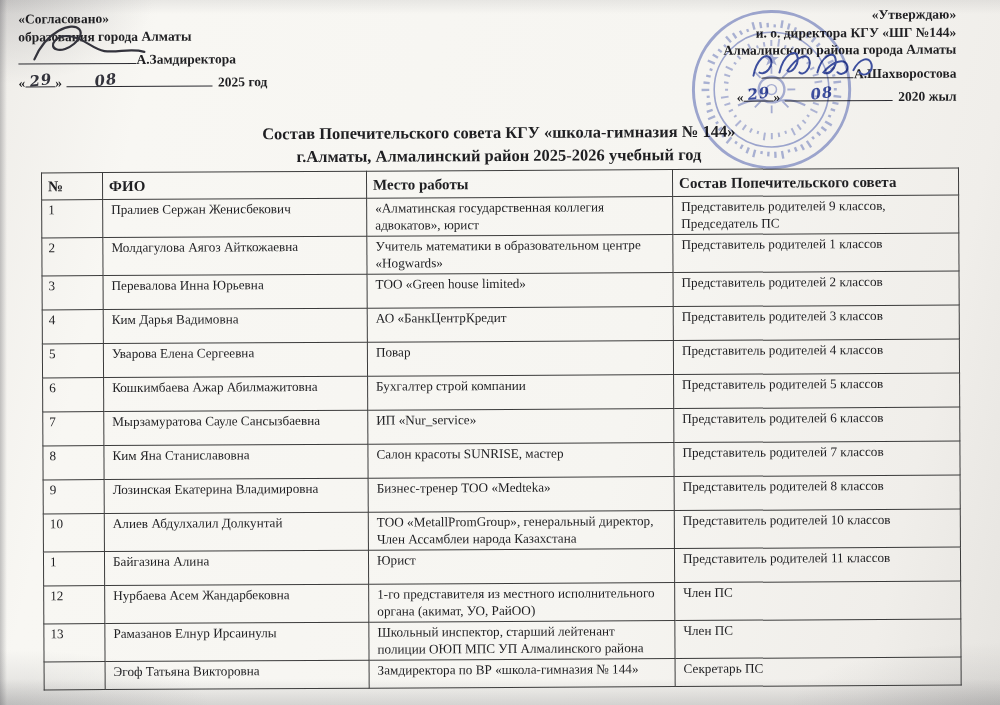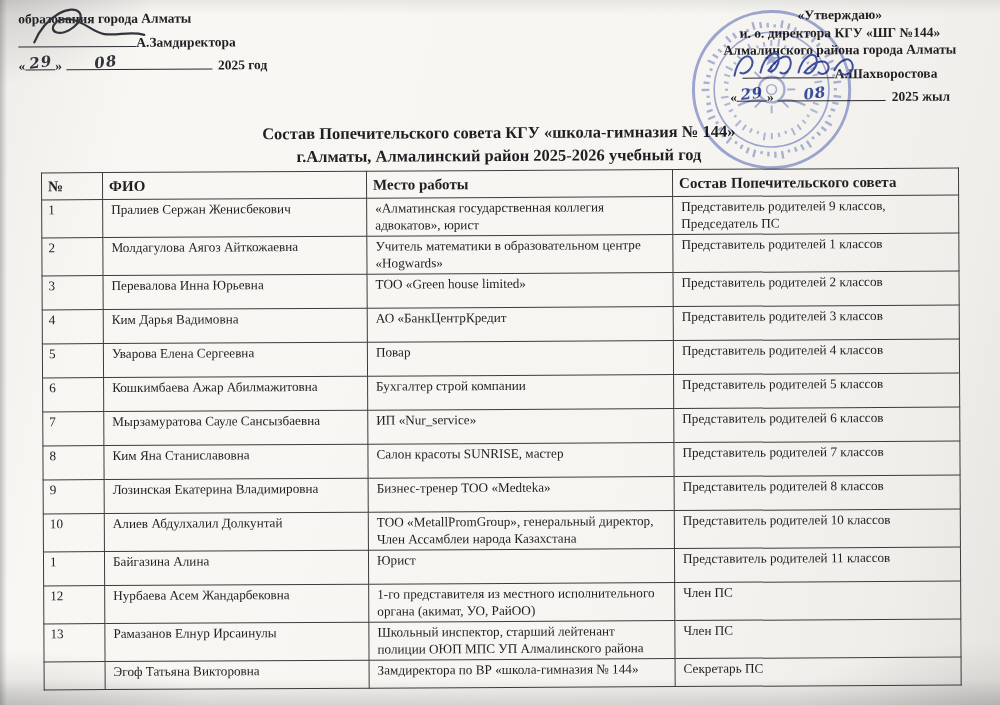--- a/index.html
+++ b/index.html
@@ -14,21 +14,21 @@
       linear-gradient(to right, rgba(70,70,76,.30) 0px, transparent 7px),
       linear-gradient(to top, rgba(90,90,95,.22) 0px, transparent 26px),
       linear-gradient(to bottom, rgba(90,90,95,.10) 0px, transparent 14px),
       linear-gradient(103deg, #efede9 0%, #f8f7f3 14%, #f6f5f1 62%, #f0eeea 88%, #e6e4e0 100%);
   }
   .doc{position:absolute;inset:0;transform:rotate(-0.3deg);transform-origin:50% 52%;}
 
   
   .approve{position:absolute;top:8px;font-weight:bold;font-size:13.5px;line-height:17.5px;white-space:nowrap;}
   .approve-left{left:20px;text-align:left;}
-  .approve-right{right:42px;text-align:center;}
+  .approve-right{right:42px;text-align:right;}
   .sigrow{position:relative;margin-top:3px;height:21px;}
   .sigline{display:inline-block;vertical-align:baseline;border-bottom:1.6px solid #2a2a30;position:relative;height:15px;}
   .sigline-l{width:118px;}
   .sigline-r{width:92px;}
   .sig-svg{position:absolute;overflow:visible;pointer-events:none;}
   .sig-svg-l{left:6px;bottom:-8px;width:126px;height:52px;}
   .sig-svg-r{left:-14px;bottom:-8px;width:132px;height:40px;}
   .daterow{position:relative;margin-top:4px;height:21px;}
   .u{display:inline-block;border-bottom:1.6px solid #2a2a30;position:relative;height:13px;vertical-align:baseline;}
   .u-day{width:30px;}
@@ -58,20 +58,21 @@
   .trustees tbody tr:last-child{height:28px;}
   .c-num{width:61px;}.c-name{width:264px;}.c-work{width:306px;}
 </style>
 </head>
 <body>
 
 <div class="paper">
   <div class="doc">
 
     <div class="approve approve-left">
+      <div>«Согласовано»</div>
       <div>образования города Алматы</div>
       <div class="sigrow">
         <span class="sigline sigline-l">
           <svg class="sig-svg sig-svg-l" viewBox="0 0 126 52">
             <path class="ink-dark" d="M10 40 C22 12 48 2 55 10 C62 18 42 34 32 30 C24 27 31 15 46 17 C60 19 68 30 80 32 C93 34 106 29 120 33" fill="none" stroke="#33333c" stroke-width="2.2" stroke-linecap="round"></path>
           </svg>
         </span><span>А.Замдиректора</span>
       </div>
       <div class="daterow">«<span class="u u-day"><span class="hand hand-dark" style="color: rgb(51, 51, 60);">29</span></span>»<span class="u u-mon"><span class="hand hand-dark" style="color: rgb(51, 51, 60);">08</span></span><span>2025 год</span>
       </div>
@@ -81,21 +82,21 @@
       <div>«Утверждаю»</div>
       <div>и. о. директора КГУ «ШГ №144»</div>
       <div>Алмалинского района города Алматы</div>
       <div class="sigrow">
         <span class="sigline sigline-r">
           <svg class="sig-svg sig-svg-r" viewBox="0 0 132 40">
             <path class="ink-blue" d="M6 30 C9 14 19 6 23 13 C27 20 18 30 12 27 M32 27 C36 9 48 3 50 11 C52 19 44 29 40 25 C50 11 60 7 62 15 C64 23 56 31 52 27 M70 27 C74 11 86 5 88 13 C90 21 82 31 76 27 C86 15 98 13 100 21 C101 27 94 31 90 27 M106 25 C112 13 122 11 124 19 C126 27 116 33 112 27" fill="none" stroke="#3d4f9e" stroke-width="2" stroke-linecap="round"></path>
           </svg>
         </span><span>А.Шахворостова</span>
       </div>
-      <div class="daterow">«<span class="u u-day"><span class="hand hand-blue" style="color: rgb(61, 79, 158);">29</span></span>»<span class="u u-mon"><span class="hand hand-blue" style="color: rgb(61, 79, 158);">08</span></span><span>2025  жыл</span>
+      <div class="daterow">«<span class="u u-day"><span class="hand hand-blue" style="color: rgb(61, 79, 158);">29</span></span>»<span class="u u-mon"><span class="hand hand-blue" style="color: rgb(61, 79, 158);">08</span></span><span>2020  жыл</span>
       </div>
     </div>
 
     <svg class="stamp" viewBox="0 0 180 180">
       <g class="stamp-ink" stroke="#5a6ab3" fill="none">
         <circle cx="90" cy="90" r="79" stroke-width="3"></circle>
         <circle cx="90" cy="90" r="58" stroke-width="1.6"></circle>
         <g id="stamp-ticks-outer" stroke-width="2.4" opacity=".85">
             <line x1="153.0" y1="90.0" x2="156.0" y2="90.0"></line>
             <line x1="152.6" y1="96.8" x2="160.4" y2="97.7"></line>

